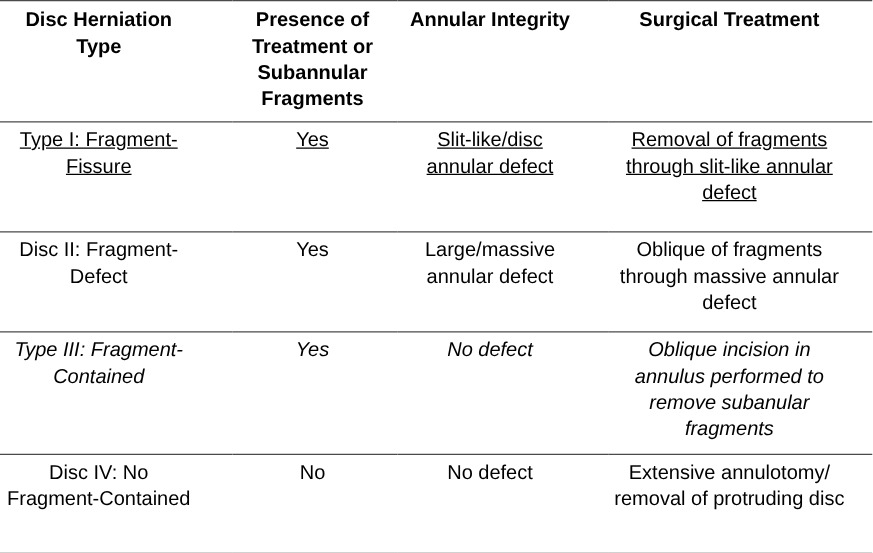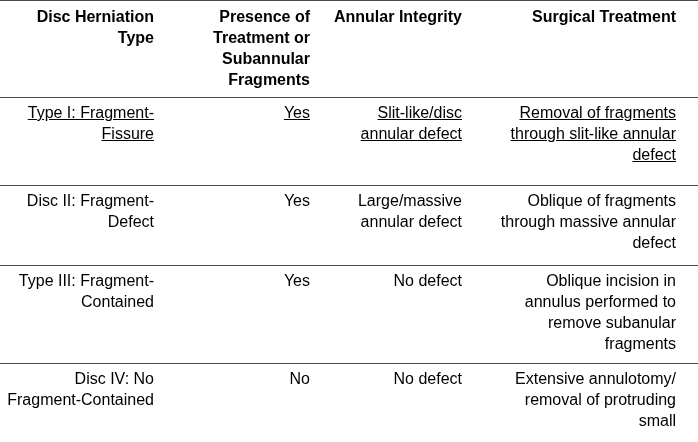--- a/index.html
+++ b/index.html
@@ -15,21 +15,21 @@
     color: #000000;
   }
   table.disc-table {
     width: 698px;
     table-layout: fixed;
     border-collapse: collapse;
     border-top: 1px solid #4a4a4a;
   }
   th, td {
     vertical-align: top;
-    text-align: right;
+    text-align: center;
     font-size: 16px;
     line-height: 21px;
     padding: 4px 0 4px 4px;
     border-bottom: 1px solid #4a4a4a;
     overflow: hidden;
   }
   th {
     font-weight: bold;
     padding-top: 5px;
   }
@@ -37,21 +37,21 @@
   col.c2 { width: 132px; }
   col.c3 { width: 169px; }
   col.c4 { width: 211px; }
   th:nth-child(1), td:nth-child(1) { padding-right: 32px; }
   th:nth-child(2), td:nth-child(2) { padding-right: 8px;  }
   th:nth-child(3), td:nth-child(3) { padding-right: 25px; margin-left: 10px; }
   th:nth-child(4), td:nth-child(4) { padding-right: 22px; margin-left: 40px; }
   tr.header-row { height: 97px; }
   tr.row-0 { height: 88px; text-decoration: underline; }
   tr.row-1 { height: 80px; }
-  tr.row-2 { height: 98px; }
+  tr.row-2 { height: 98px; font-style: italic; }
   tr.row-3 { height: 79px; }
 </style>
 </head>
 <body>
 
 <table class="disc-table">
   <colgroup>
     <col class="c1">
     <col class="c2">
     <col class="c3">
@@ -81,16 +81,16 @@
     <tr class="row-2">
       <td>Type III: Fragment-Contained</td>
       <td>Yes</td>
       <td>No defect</td>
       <td>Oblique incision in annulus performed to remove subanular fragments</td>
     </tr>
     <tr class="row-3">
       <td>Disc IV: No Fragment-Contained</td>
       <td>No</td>
       <td>No defect</td>
-      <td>Extensive annulotomy/ removal of protruding small</td>
+      <td>Extensive annulotomy/ removal of protruding disc</td>
     </tr>
   </tbody>
 </table>
 
 </body></html>

